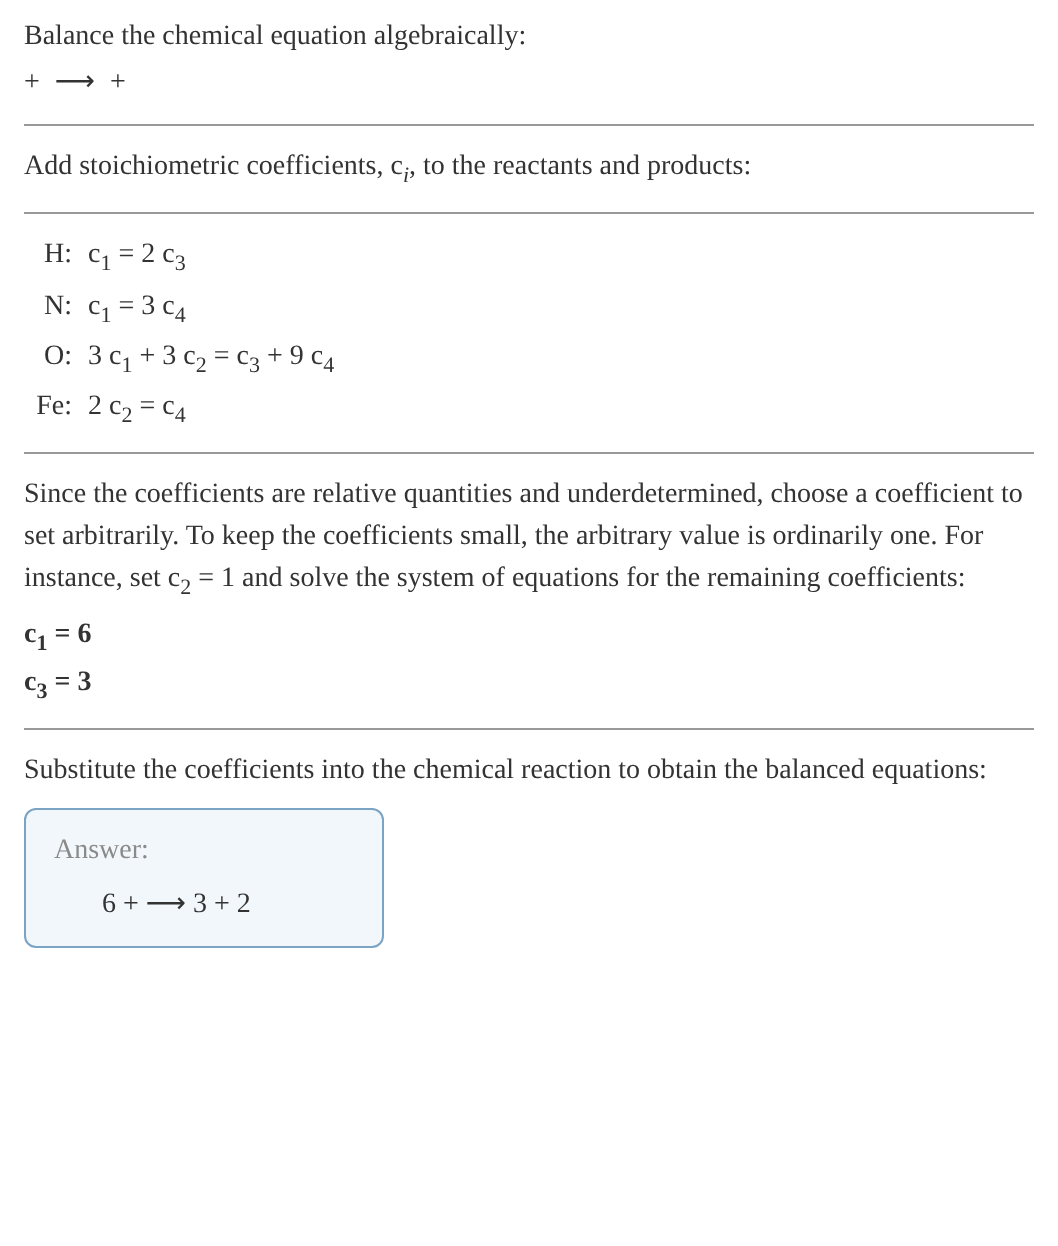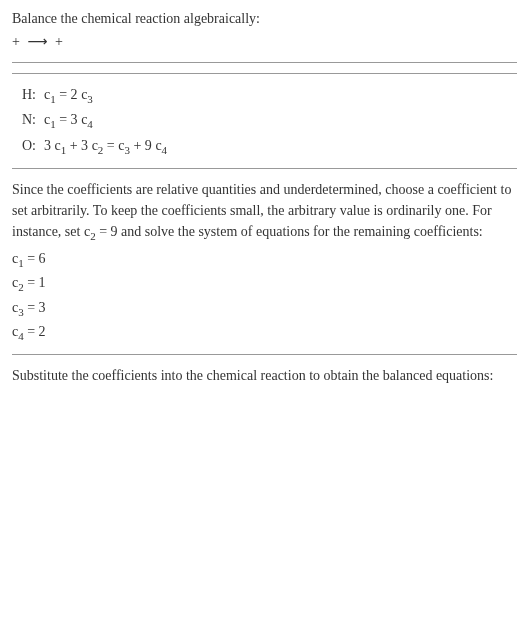--- a/index.html
+++ b/index.html
@@ -55,20 +55,21 @@
     }
     .atom-eq {
       flex: 1;
       font-family: Liberation Serif, serif;
     }
     .coef-list {
       margin: 4px 0;
     }
     .coef-line {
       margin: 1px 0;
+      font-weight: bold;
     }
     .answer-box {
       border: 1px solid #7aa3c4;
       border-radius: 6px;
       background: #f2f7fb;
       padding: 10px 14px;
       margin-top: 8px;
       width: 180px;
     }
     .answer-label {
@@ -76,29 +77,32 @@
       margin-bottom: 6px;
     }
     .answer-eq {
       padding-left: 24px;
     }
   </style>
 </head>
 <body>
 
 <div class="section">
-  <div>Balance the chemical reaction algebraically:</div>
+  <div>Balance the chemical equation algebraically:</div>
   <div class="eq-line">
     <span> + </span><span class="arrow">⟶</span><span> + </span>
   </div>
 </div>
 
 <hr class="divider">
 
 <div class="section">
+  <div>
+    <span>Add stoichiometric coefficients, </span><span><span>c</span><span class="sub">i</span></span><span>, to the reactants and products:</span>
+  </div>
 </div>
 
 <hr class="divider">
 
 <div class="section">
   <div class="atom-table">
     <div class="atom-row">
       <div class="atom-label">H:</div>
       <div class="atom-eq">
         <span>c</span><span class="subn">1</span><span> = 2 </span><span>c</span><span class="subn">3</span>
@@ -109,34 +113,42 @@
       <div class="atom-eq">
         <span>c</span><span class="subn">1</span><span> = 3 </span><span>c</span><span class="subn">4</span>
       </div>
     </div>
     <div class="atom-row">
       <div class="atom-label">O:</div>
       <div class="atom-eq">
         <span>3 </span><span>c</span><span class="subn">1</span><span> + 3 </span><span>c</span><span class="subn">2</span><span> = </span><span>c</span><span class="subn">3</span><span> + 9 </span><span>c</span><span class="subn">4</span>
       </div>
     </div>
+    <div class="atom-row">
+      <div class="atom-label">Fe:</div>
+      <div class="atom-eq">
+        <span>2 </span><span>c</span><span class="subn">2</span><span> = </span><span>c</span><span class="subn">4</span>
+      </div>
+    </div>
   </div>
 </div>
 
 <hr class="divider">
 
 <div class="section">
   <div>
-    <span>Since the coefficients are relative quantities and underdetermined, choose a coefficient to set arbitrarily. To keep the coefficients small, the arbitrary value is ordinarily one. For instance, set </span><span>c</span><span class="subn">2</span><span> = 9 and solve the system of equations for the remaining coefficients:</span>
+    <span>Since the coefficients are relative quantities and underdetermined, choose a coefficient to set arbitrarily. To keep the coefficients small, the arbitrary value is ordinarily one. For instance, set </span><span>c</span><span class="subn">2</span><span> = 1 and solve the system of equations for the remaining coefficients:</span>
   </div>
   <div class="coef-list">
     <div class="coef-line"><span>c</span><span class="subn">1</span><span> = 6</span></div>
-    <div class="coef-line"><span>c</span><span class="subn">2</span><span> = 1</span></div>
     <div class="coef-line"><span>c</span><span class="subn">3</span><span> = 3</span></div>
-    <div class="coef-line"><span>c</span><span class="subn">4</span><span> = 2</span></div>
   </div>
 </div>
 
 <hr class="divider">
 
 <div class="section">
   <div>Substitute the coefficients into the chemical reaction to obtain the balanced equations:</div>
+  <div class="answer-box">
+    <div class="answer-label">Answer:</div>
+    <div class="answer-eq">6  +  ⟶ 3  + 2</div>
+  </div>
 </div>
 
 </body></html>

